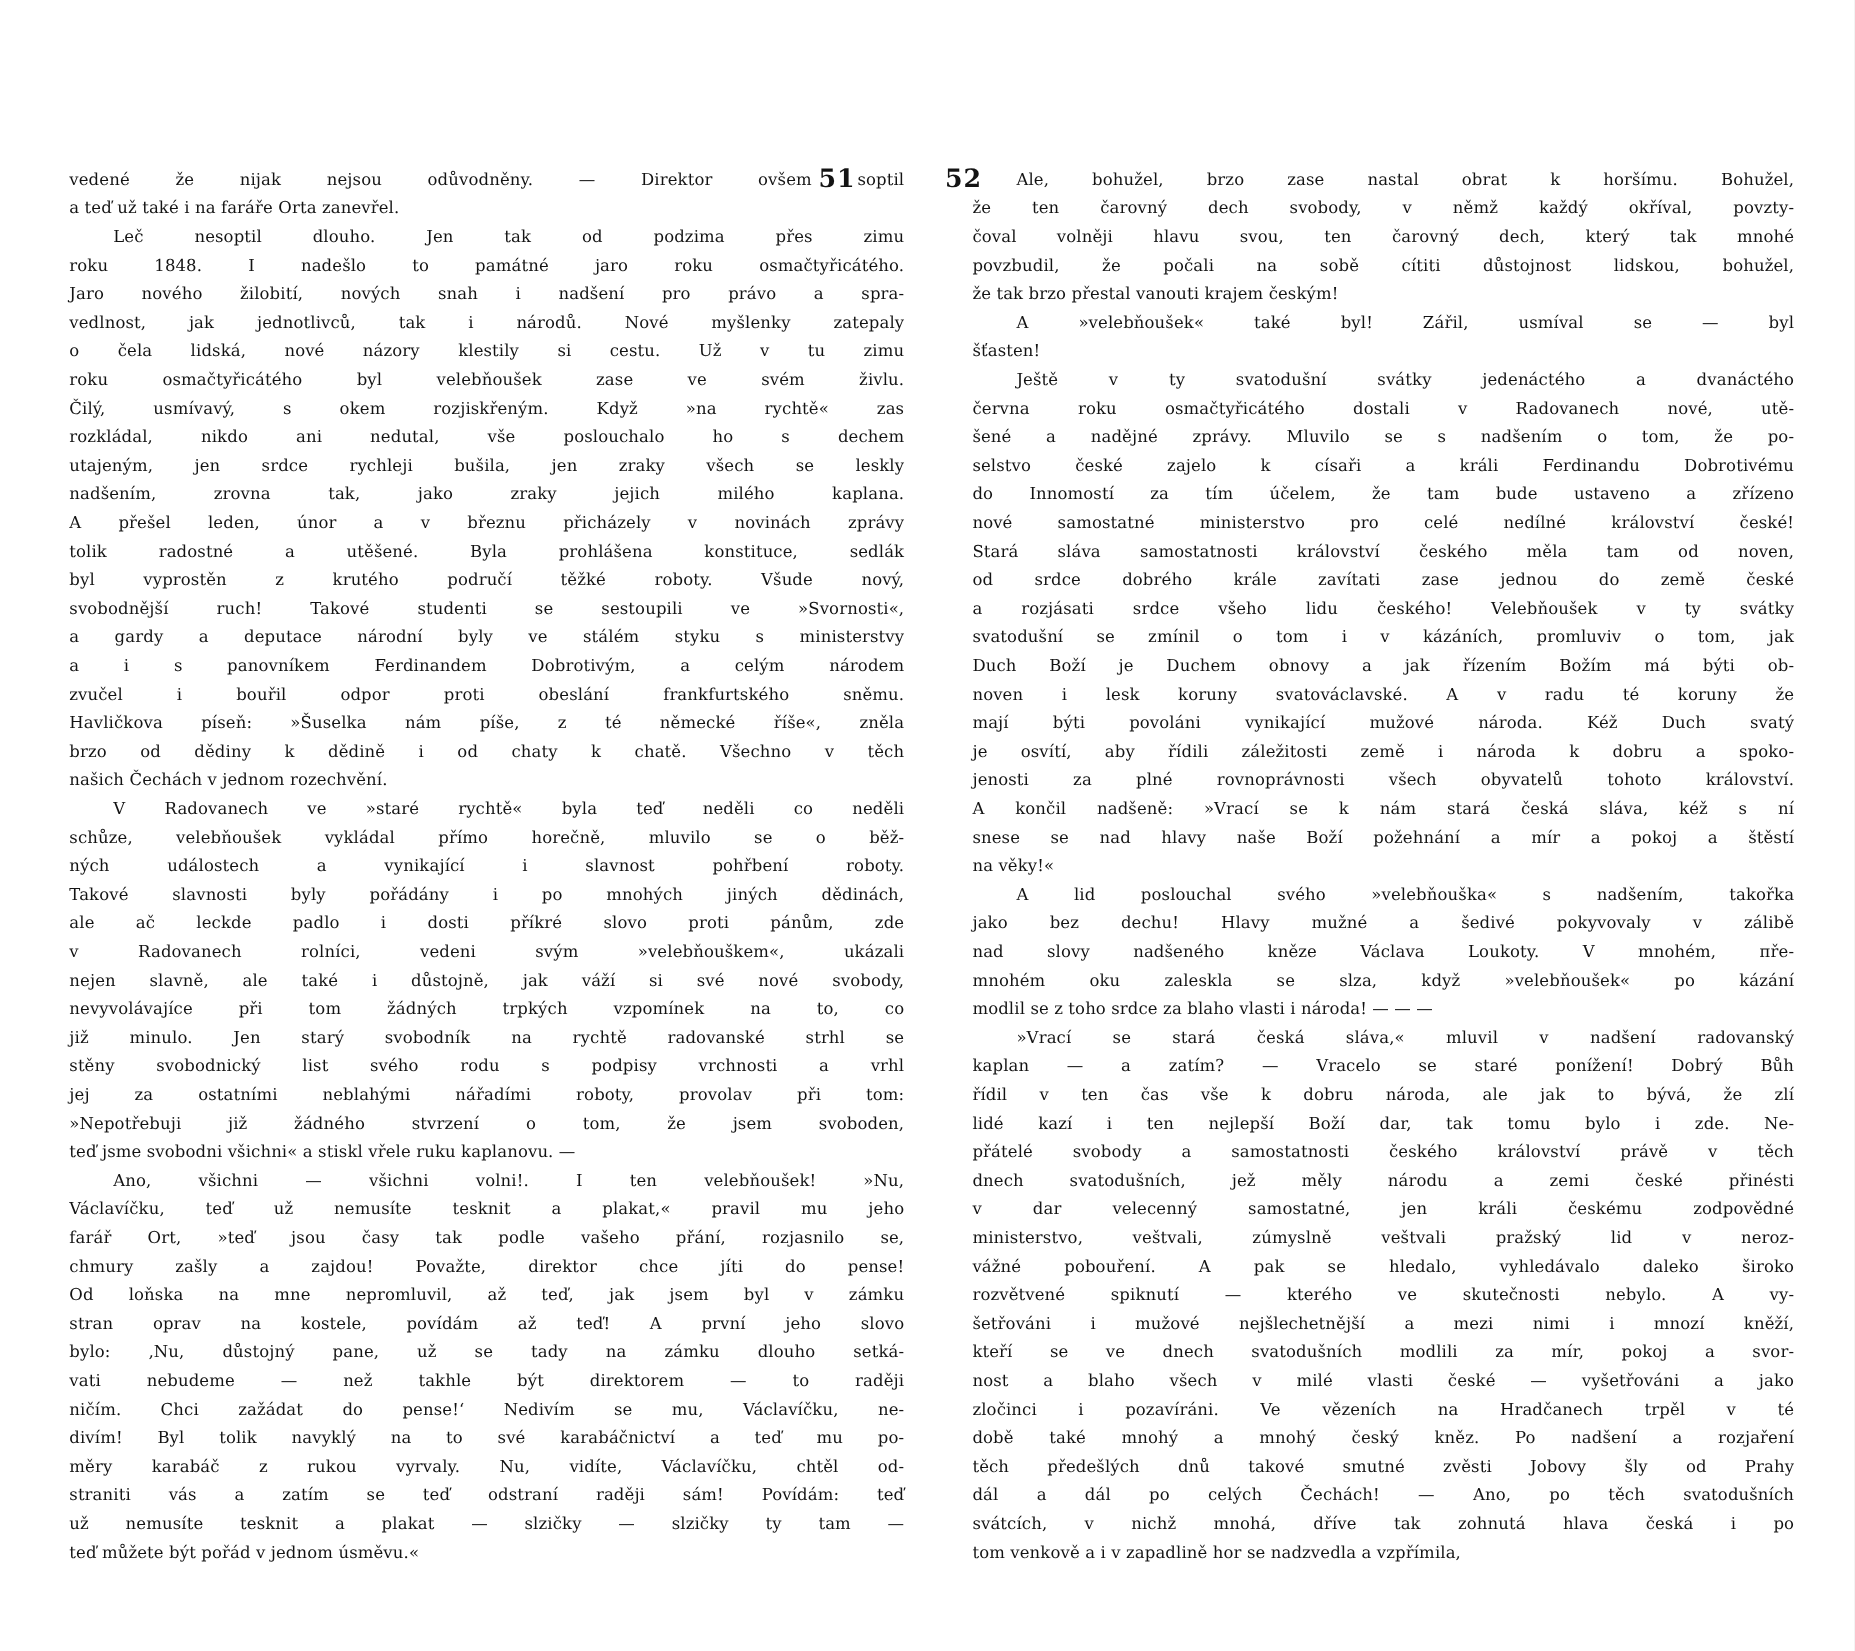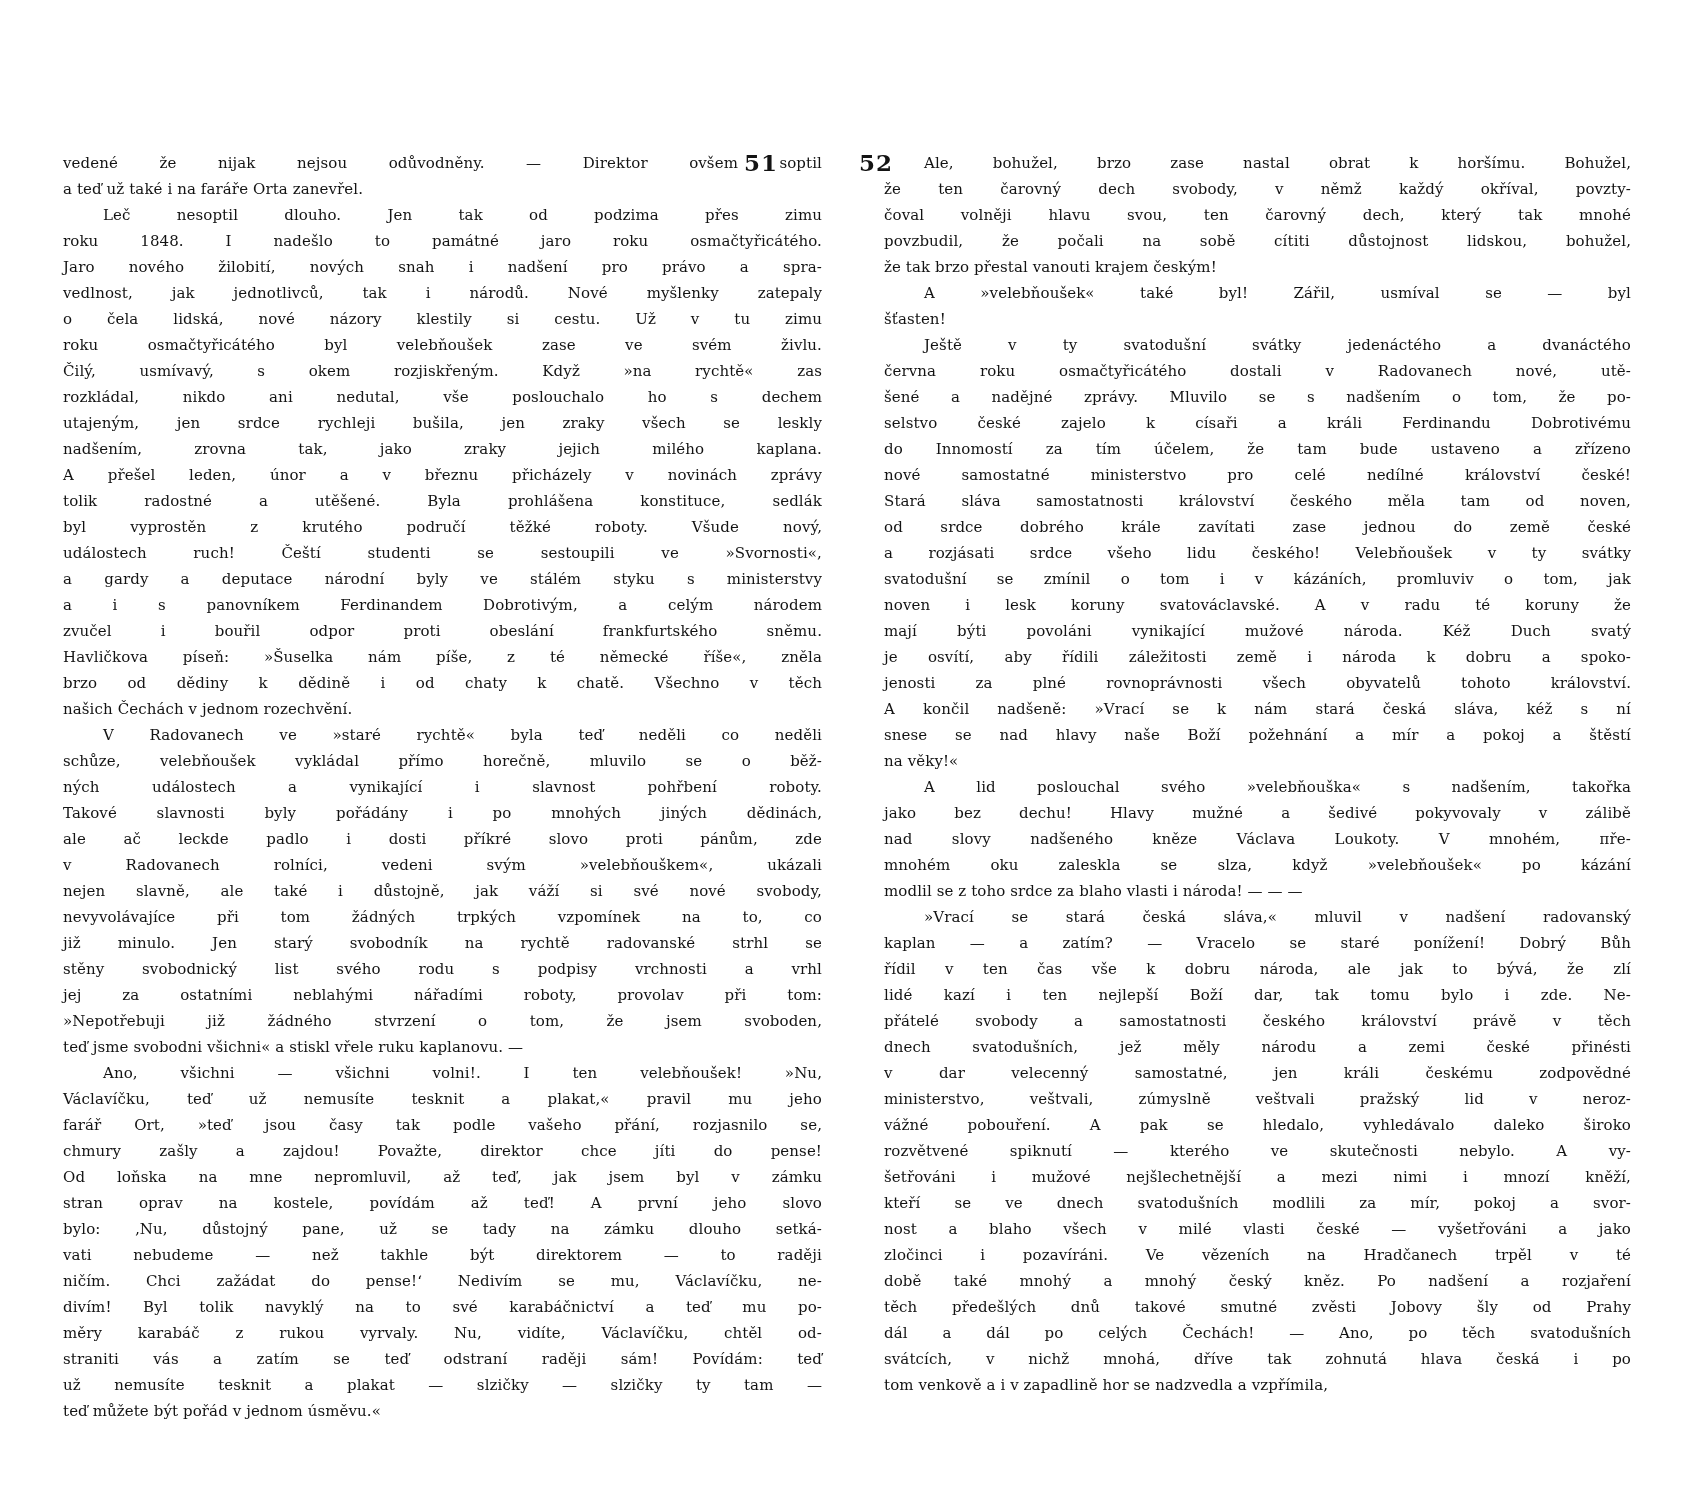--- a/index.html
+++ b/index.html
@@ -65,21 +65,21 @@
         <div class="line">vedlnost, jak jednotlivců, tak i národů. Nové myšlenky zatepaly</div>
         <div class="line">o čela lidská, nové názory klestily si cestu. Už v tu zimu</div>
         <div class="line">roku osmačtyřicátého byl velebňoušek zase ve svém živlu.</div>
         <div class="line">Čilý, usmívavý, s okem rozjiskřeným. Když »na rychtě« zas</div>
         <div class="line">rozkládal, nikdo ani nedutal, vše poslouchalo ho s dechem</div>
         <div class="line">utajeným, jen srdce rychleji bušila, jen zraky všech se leskly</div>
         <div class="line">nadšením, zrovna tak, jako zraky jejich milého kaplana.</div>
         <div class="line">A přešel leden, únor a v březnu přicházely v novinách zprávy</div>
         <div class="line">tolik radostné a utěšené. Byla prohlášena konstituce, sedlák</div>
         <div class="line">byl vyprostěn z krutého područí těžké roboty. Všude nový,</div>
-        <div class="line">událostech ruch! Čeští studenti se sestoupili ve »Svornosti«,</div>
+        <div class="line">svobodnější ruch! Takové studenti se sestoupili ve »Svornosti«,</div>
         <div class="line">a gardy a deputace národní byly ve stálém styku s ministerstvy</div>
         <div class="line">a i s panovníkem Ferdinandem Dobrotivým, a celým národem</div>
         <div class="line">zvučel i bouřil odpor proti obeslání frankfurtského sněmu.</div>
         <div class="line">Havličkova píseň: »Šuselka nám píše, z té německé říše«, zněla</div>
         <div class="line">brzo od dědiny k dědině i od chaty k chatě. Všechno v těch</div>
         <div class="line last">našich Čechách v jednom rozechvění.</div>
       </div>
       <div class="paragraph">
         <div class="line indent">V Radovanech ve »staré rychtě« byla teď neděli co neděli</div>
         <div class="line">schůze, velebňoušek vykládal přímo horečně, mluvilo se o běž-</div>
@@ -129,20 +129,21 @@
         <div class="line indent">Ještě v ty svatodušní svátky jedenáctého a dvanáctého</div>
         <div class="line">června roku osmačtyřicátého dostali v Radovanech nové, utě-</div>
         <div class="line">šené a nadějné zprávy. Mluvilo se s nadšením o tom, že po-</div>
         <div class="line">selstvo české zajelo k císaři a králi Ferdinandu Dobrotivému</div>
         <div class="line">do Innomostí za tím účelem, že tam bude ustaveno a zřízeno</div>
         <div class="line">nové samostatné ministerstvo pro celé nedílné království české!</div>
         <div class="line">Stará sláva samostatnosti království českého měla tam od noven,</div>
         <div class="line">od srdce dobrého krále zavítati zase jednou do země české</div>
         <div class="line">a rozjásati srdce všeho lidu českého! Velebňoušek v ty svátky</div>
         <div class="line">svatodušní se zmínil o tom i v kázáních, promluviv o tom, jak</div>
+        <div class="line">Duch Boží je Duchem obnovy a jak řízením Božím má býti ob-</div>
         <div class="line">noven i lesk koruny svatováclavské. A v radu té koruny že</div>
         <div class="line">mají býti povoláni vynikající mužové národa. Kéž Duch svatý</div>
         <div class="line">je osvítí, aby řídili záležitosti země i národa k dobru a spoko-</div>
         <div class="line">jenosti za plné rovnoprávnosti všech obyvatelů tohoto království.</div>
         <div class="line">A končil nadšeně: »Vrací se k nám stará česká sláva, kéž s ní</div>
         <div class="line">snese se nad hlavy naše Boží požehnání a mír a pokoj a štěstí</div>
         <div class="line last">na věky!«</div>
       </div>
       <div class="paragraph">
         <div class="line indent">A lid poslouchal svého »velebňouška« s nadšením, takořka</div>

